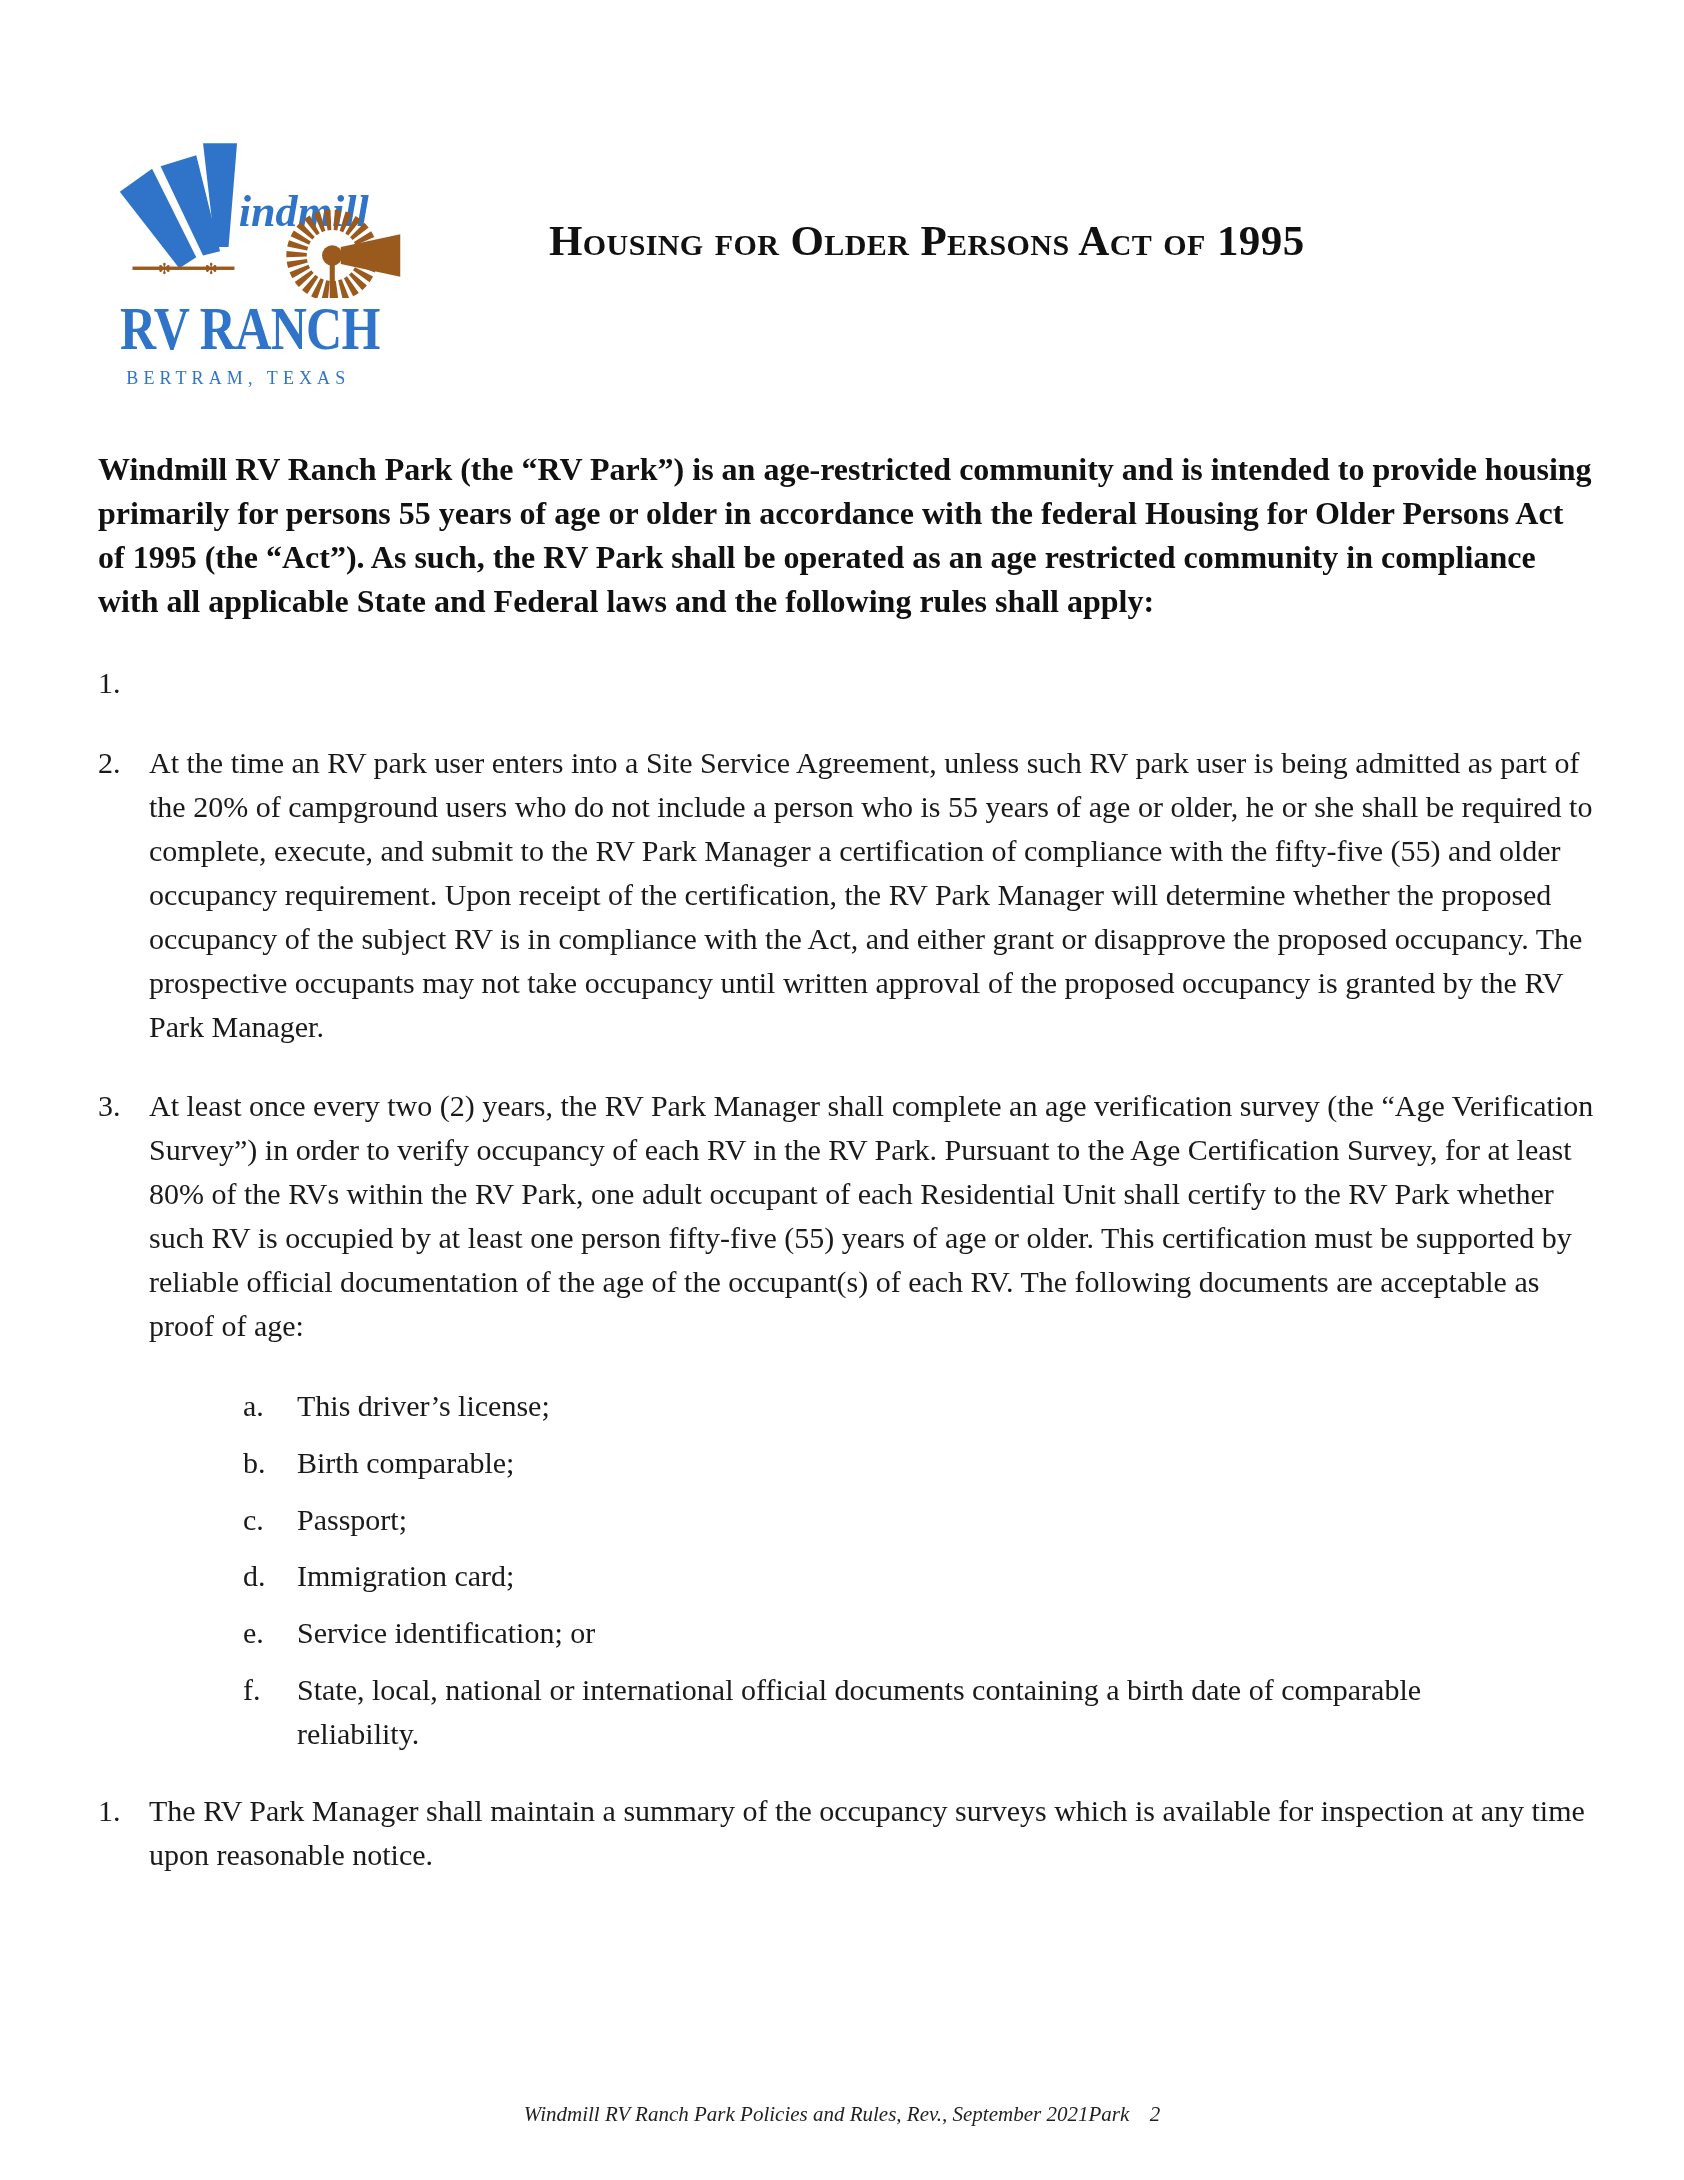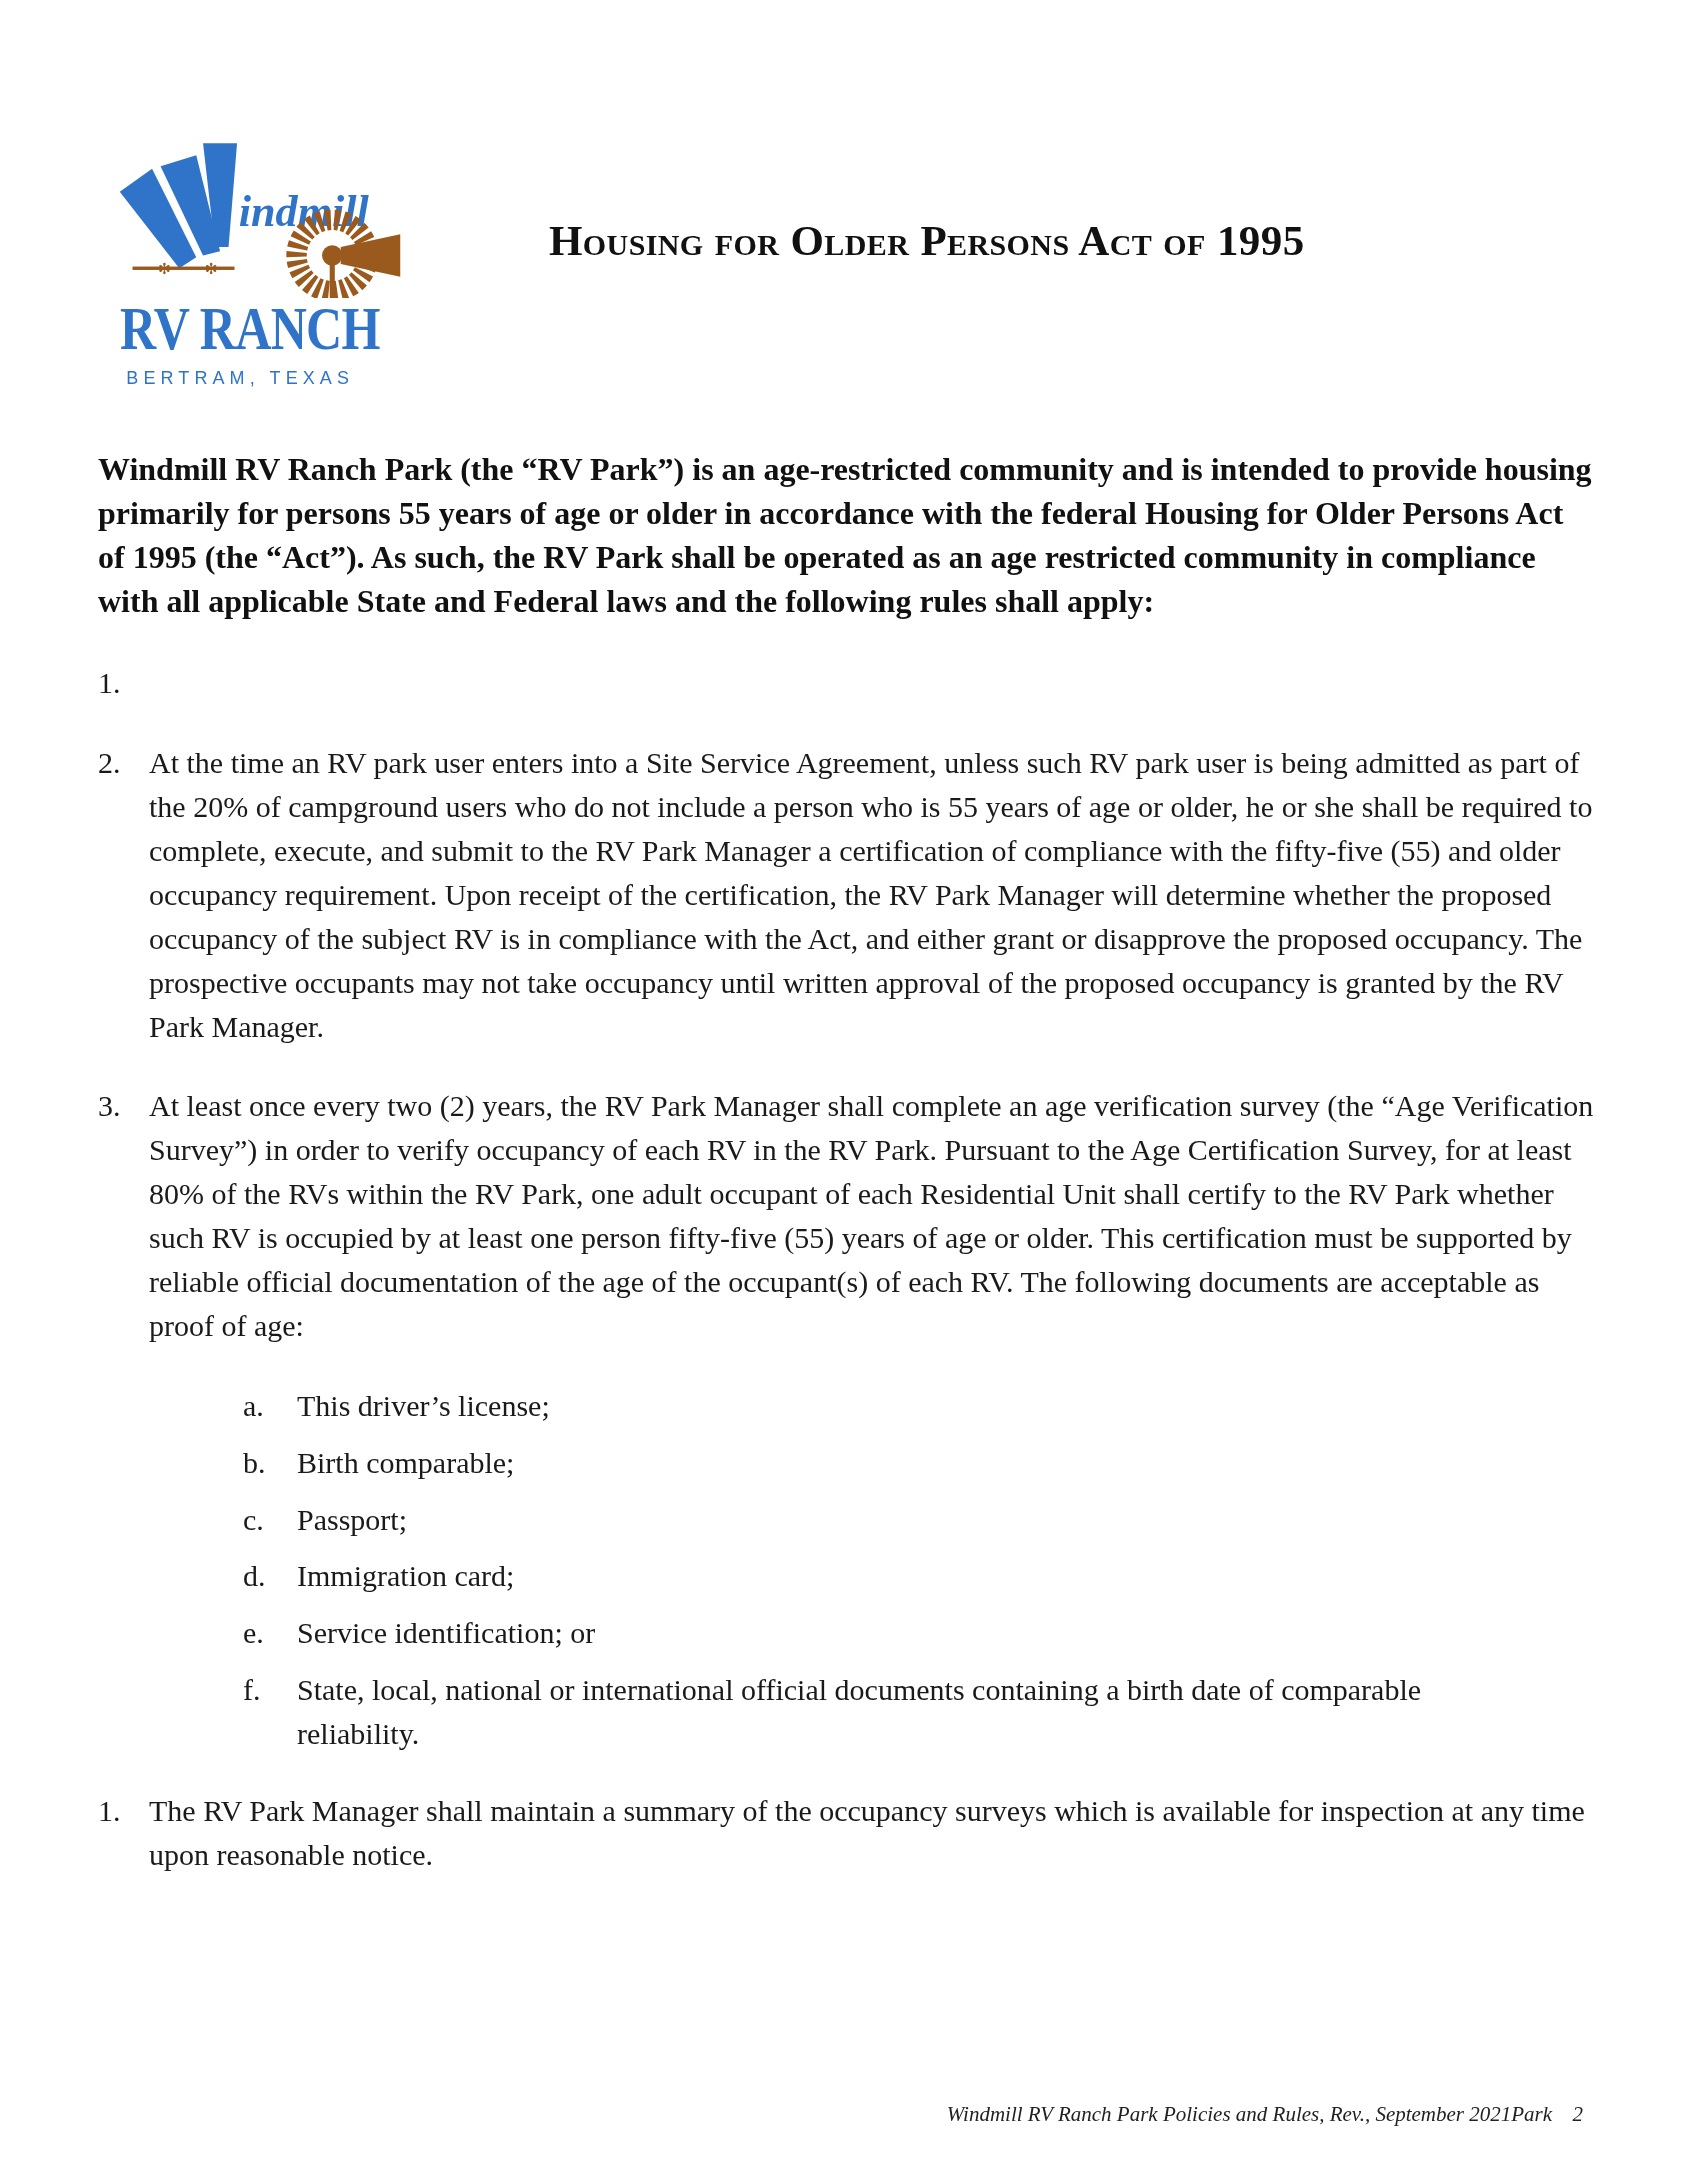--- a/index.html
+++ b/index.html
@@ -10,21 +10,21 @@
     }
     .logo { position: absolute; left: 111px; top: 128px; width: 298px; height: 264px; }
     .logo-rv {
       position: absolute; left: 8.5px; top: 170px; width: 294px;
       font-family: "Liberation Serif", serif; font-weight: bold;
       font-size: 61px; letter-spacing: -0.9px; color: #2f74c9; line-height: 1;
       transform: scaleX(0.82); transform-origin: left top; white-space: nowrap;
     }
     .logo-sub {
       position: absolute; left: 15.3px; top: 240px;
-      font-family: Liberation Sans, sans-serif; font-size: 18px;
+      font-family: Liberation Serif, serif; font-size: 18px;
       letter-spacing: 5.1px; color: #2f74c9; white-space: nowrap;
     }
     .title {
       position: absolute; left: 549px; top: 208px;
       font-family: "Liberation Serif", serif; font-weight: bold;
       font-variant: small-caps; font-size: 43px; line-height: 65px; color: #111;
       letter-spacing: 0.4px;
     }
     .intro {
       position: absolute; left: 98px; top: 447px; width: 1499px;
@@ -32,21 +32,21 @@
     }
     .list { position: absolute; left: 98px; width: 1499px; font-size: 30px; line-height: 44px; }
     .item { position: relative; padding-left: 51px; }
     .num { position: absolute; left: 0; top: 0; }
     .sub { position: absolute; left: 243px; font-size: 30px; line-height: 44px; width: 1193px; }
     .sub-item { position: relative; padding-left: 54px; margin-bottom: 12.8px; }
     .sub-item .num { left: 0; }
     .footer {
       position: absolute; top: 2102px; left: 101px; right: 102px;
       font-style: italic; font-size: 21px; color: #222;
-      display: flex; justify-content: flex-end;
+      display: flex; justify-content: center;
     }
     .page-num span + span { margin-left: 20.4px; }
   </style>
 </head>
 <body>
 
 <div class="logo">
   <svg width="298" height="170" viewBox="0 0 350 200" style="position:absolute;left:0;top:0;">
     <polygon points="10,75 48,48 100,152 80,165" fill="#2f74c9"></polygon>
     <polygon points="58,45 100,32 128,145 108,150" fill="#2f74c9"></polygon>

